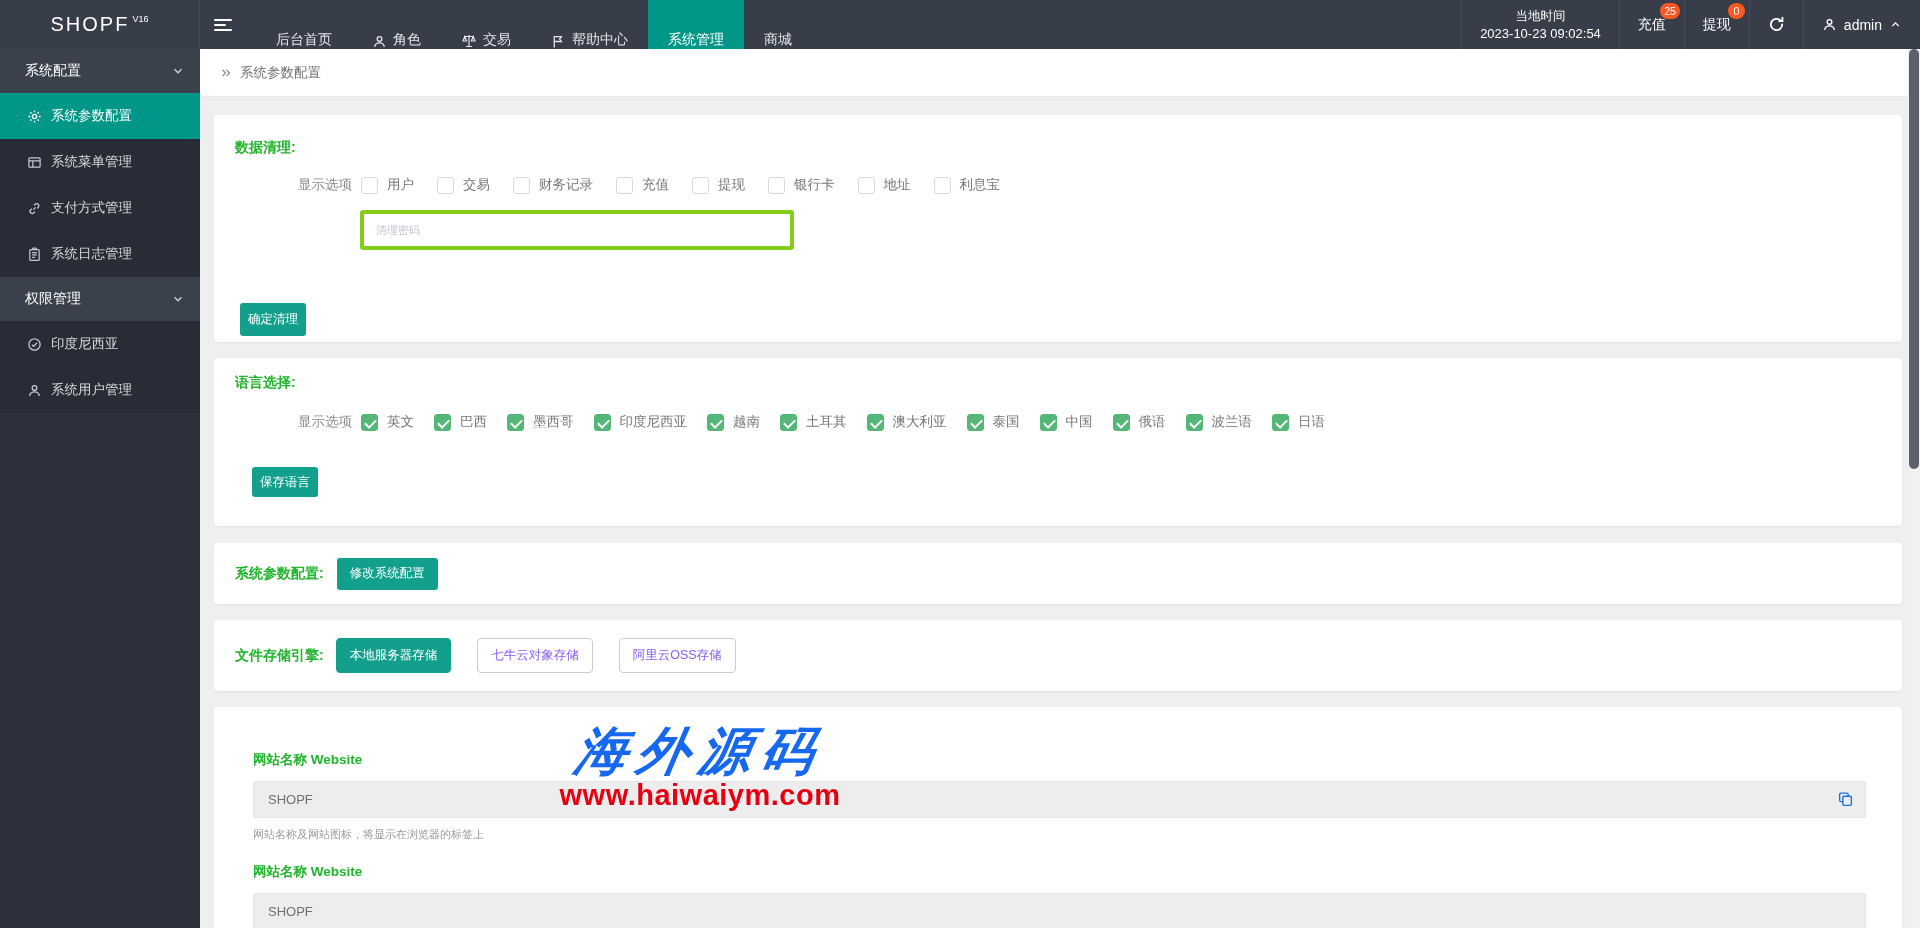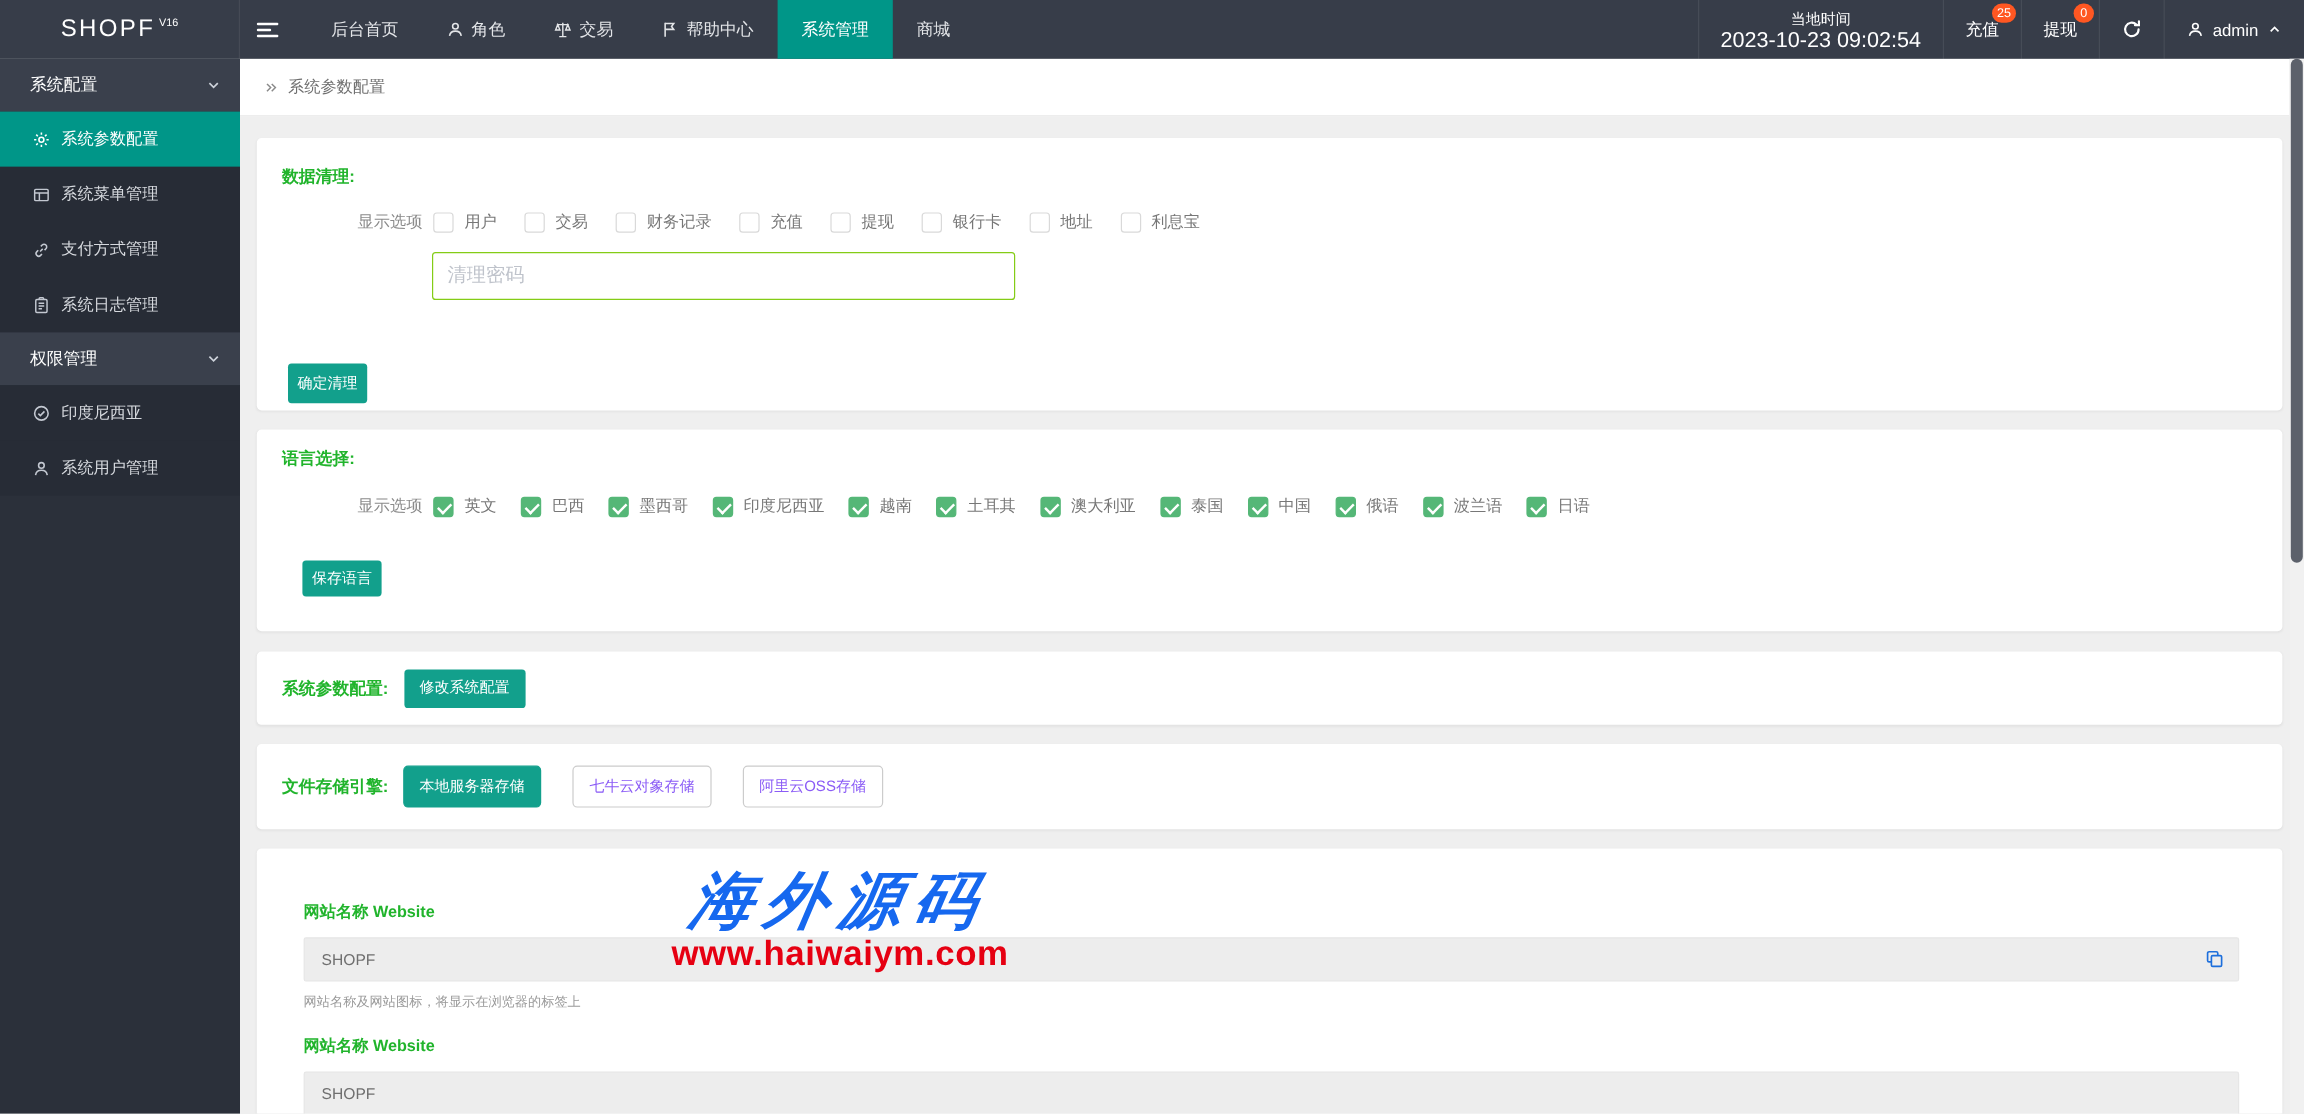--- a/index.html
+++ b/index.html
@@ -20,29 +20,29 @@
     border-right:1px solid rgba(255,255,255,.07);color:#fff;}
   .logo-text{font-size:20px;letter-spacing:2px;font-weight:400;}
   .logo-sup{font-size:9px;margin-left:3px;transform:translateY(-6px);display:inline-block;}
   .hamburger{width:46px;display:flex;flex-direction:column;justify-content:center;align-items:center;
     gap:3px;cursor:pointer;}
   .hamburger i{display:block;height:2px;background:#fff;border-radius:1px;}
   .hamburger i:nth-child(1){width:18px;}
   .hamburger i:nth-child(2){width:12px;align-self:center;transform:translateX(-3px);}
   .hamburger i:nth-child(3){width:18px;}
   .nav-items{display:flex;align-items:stretch;margin-left:10px;}
-  .nav-item{display:flex;align-items:center;gap:6px;padding:0 20px;font-size:14px;color:#e3e5e8;
+  .nav-item{display:flex;align-items:flex-end;gap:6px;padding:0 20px;font-size:14px;color:#e3e5e8;
     cursor:pointer;white-space:nowrap;}
   .nav-item.active{background:var(--accent);color:#fff;}
   .nav-item .icon{color:#e3e5e8;}
   .nav-right{margin-left:auto;display:flex;align-items:stretch;}
   .nav-block{display:flex;flex-direction:column;justify-content:center;align-items:center;
     padding:0 18px;border-left:1px solid rgba(255,255,255,.08);position:relative;cursor:pointer;}
   .time-label{font-size:12.5px;color:#fff;line-height:17px;}
-  .time-value{font-size:18px;color:#fff;line-height:17px;}
+  .time-value{font-size:13px;color:#fff;line-height:17px;}
   .nav-text{font-size:14px;color:#fff;}
   .badge{position:absolute;top:3px;right:4px;min-width:17px;height:16px;padding:0 4px;
     background:var(--badge-orange);color:#fff;font-size:10.5px;border-radius:9px;
     display:flex;align-items:center;justify-content:center;line-height:1;}
   .admin-block{flex-direction:row;gap:7px;}
 
   
   .sidebar{position:absolute;left:0;top:49px;width:200px;height:879px;background:#2b303a;z-index:40;}
   .sb-header{height:44px;background:var(--sb-header-bg);color:#fff;font-size:14px;
     display:flex;align-items:center;padding:0 15px 0 25px;cursor:pointer;}
@@ -67,22 +67,22 @@
   .opt-row{display:flex;align-items:center;}
   .panel-clean .opt-row{margin:19px 0 0 84px;}
   .opt-label{font-size:13.5px;color:#8b8b8b;margin-right:9px;}
   .cb-item{display:flex;align-items:center;margin-right:23px;cursor:pointer;}
   .cb{width:17px;height:17px;border:1px solid #d9d9d9;border-radius:3px;background:#fff;
     position:relative;flex:none;display:inline-block;}
   .cb.checked{background:var(--check-green);border-color:var(--check-green);}
   .cb.checked::after{content:"";position:absolute;left:5px;top:2px;width:5px;height:9px;
     border:solid #fff;border-width:0 2px 2px 0;transform:rotate(45deg);}
   .cb-label{font-size:13.5px;color:#777;margin-left:9px;}
-  .clean-input{margin:16px 0 0 146px;width:486px;height:40px;border:1px solid #84cc16;border-radius:3px;
-    padding:0 12px;font-size:16px;color:#555;outline:none;display:block;
+  .clean-input{margin:16px 0 0 146px;width:434px;height:40px;border:4px solid #84cc16;border-radius:3px;
+    padding:0 12px;font-size:11px;color:#555;outline:none;display:block;
     font-family:"Liberation Sans","DejaVu Sans",sans-serif;}
   .clean-input::placeholder{color:#bfc3cb;}
   .btn-teal{display:inline-flex;align-items:center;justify-content:center;background:var(--btn-teal);
     color:#fff;font-size:12.5px;border:none;border-radius:3px;cursor:pointer;
     font-family:"Liberation Sans","DejaVu Sans",sans-serif;}
   .btn-clean{margin:53px 0 0 26px;width:66px;height:33px;}
 
   .panel-lang{height:168px;margin-bottom:17px;}
   .panel-lang .p-title{padding:16px 0 0 21px;}
   .panel-lang .opt-row{margin:21px 0 0 84px;}

